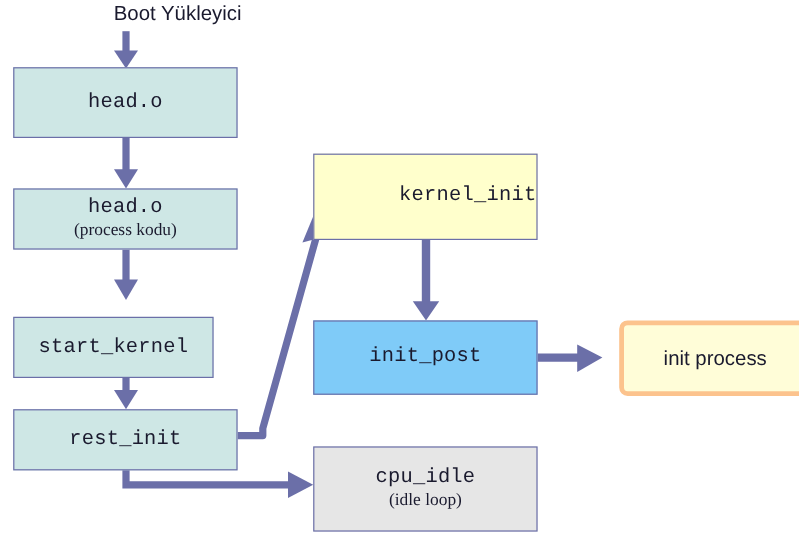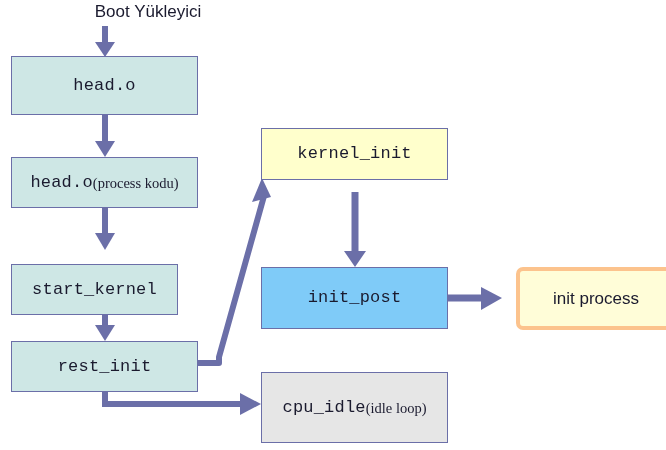--- a/index.html
+++ b/index.html
@@ -19,20 +19,21 @@
     position: absolute;
     left: 0;
     top: 0;
     width: 666px;
     height: 450px;
   }
   .node {
     position: absolute;
     box-sizing: border-box;
     display: flex;
+    flex-direction: column;
     align-items: center;
     justify-content: center;
     text-align: center;
     line-height: 1.15;
   }
   .node .mono-label {
     font-family: "Liberation Mono", monospace;
     font-size: 17px;
     color: #1a1a2e;
     letter-spacing: 0.2px;
@@ -143,21 +144,21 @@
   </div>
 
   <div class="node teal" style="left:11px; top:264px; width:167px; height:51px;">
     <span class="mono-label">start_kernel</span>
   </div>
 
   <div class="node teal" style="left:11px; top:341px; width:187px; height:51px;">
     <span class="mono-label">rest_init</span>
   </div>
 
-  <div class="node yellow" style="left:261px; top:128px; width:187px; height:52px;">
+  <div class="node yellow" style="left:261px; top:128px; width:187px; height:72px;align-items:flex-end;">
     <span class="mono-label">kernel_init</span>
   </div>
 
   <div class="node blue" style="left:261px; top:267px; width:187px; height:62px;">
     <span class="mono-label">init_post</span>
   </div>
 
   <div class="node grey" style="left:261px; top:372px; width:187px; height:71px;">
     <span class="mono-label">cpu_idle</span>
     <span class="sub-label">(idle loop)</span>

